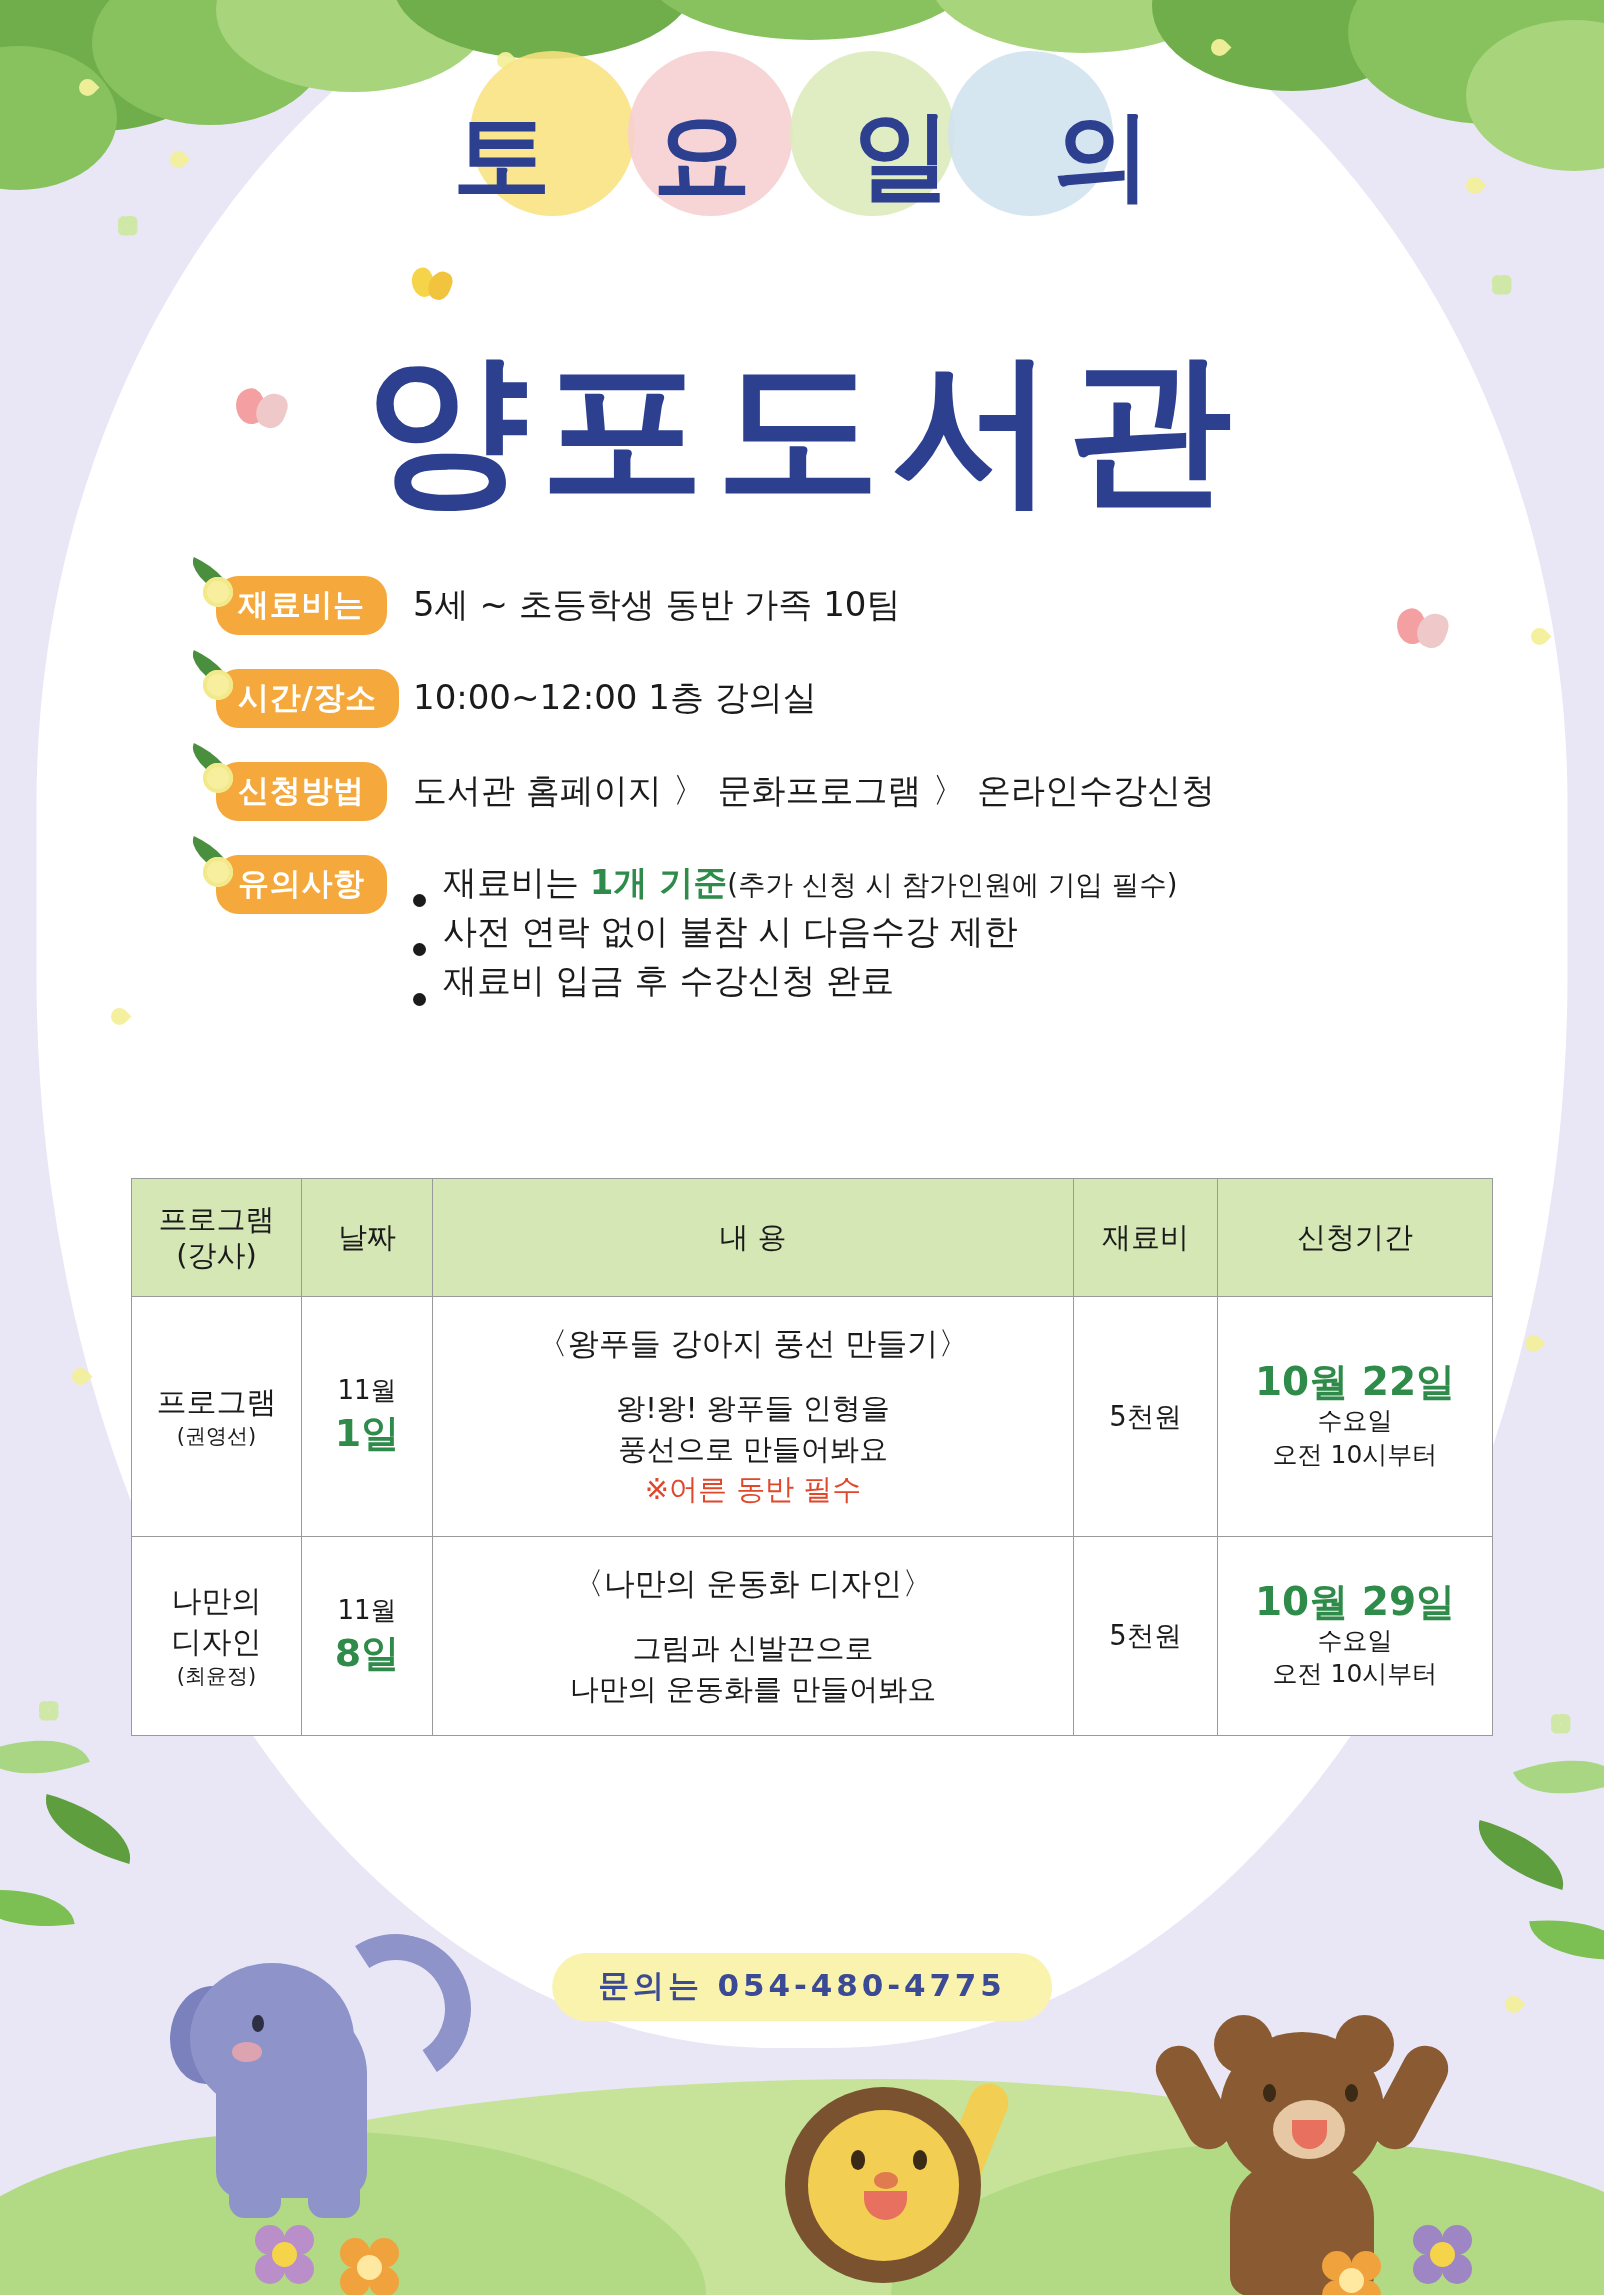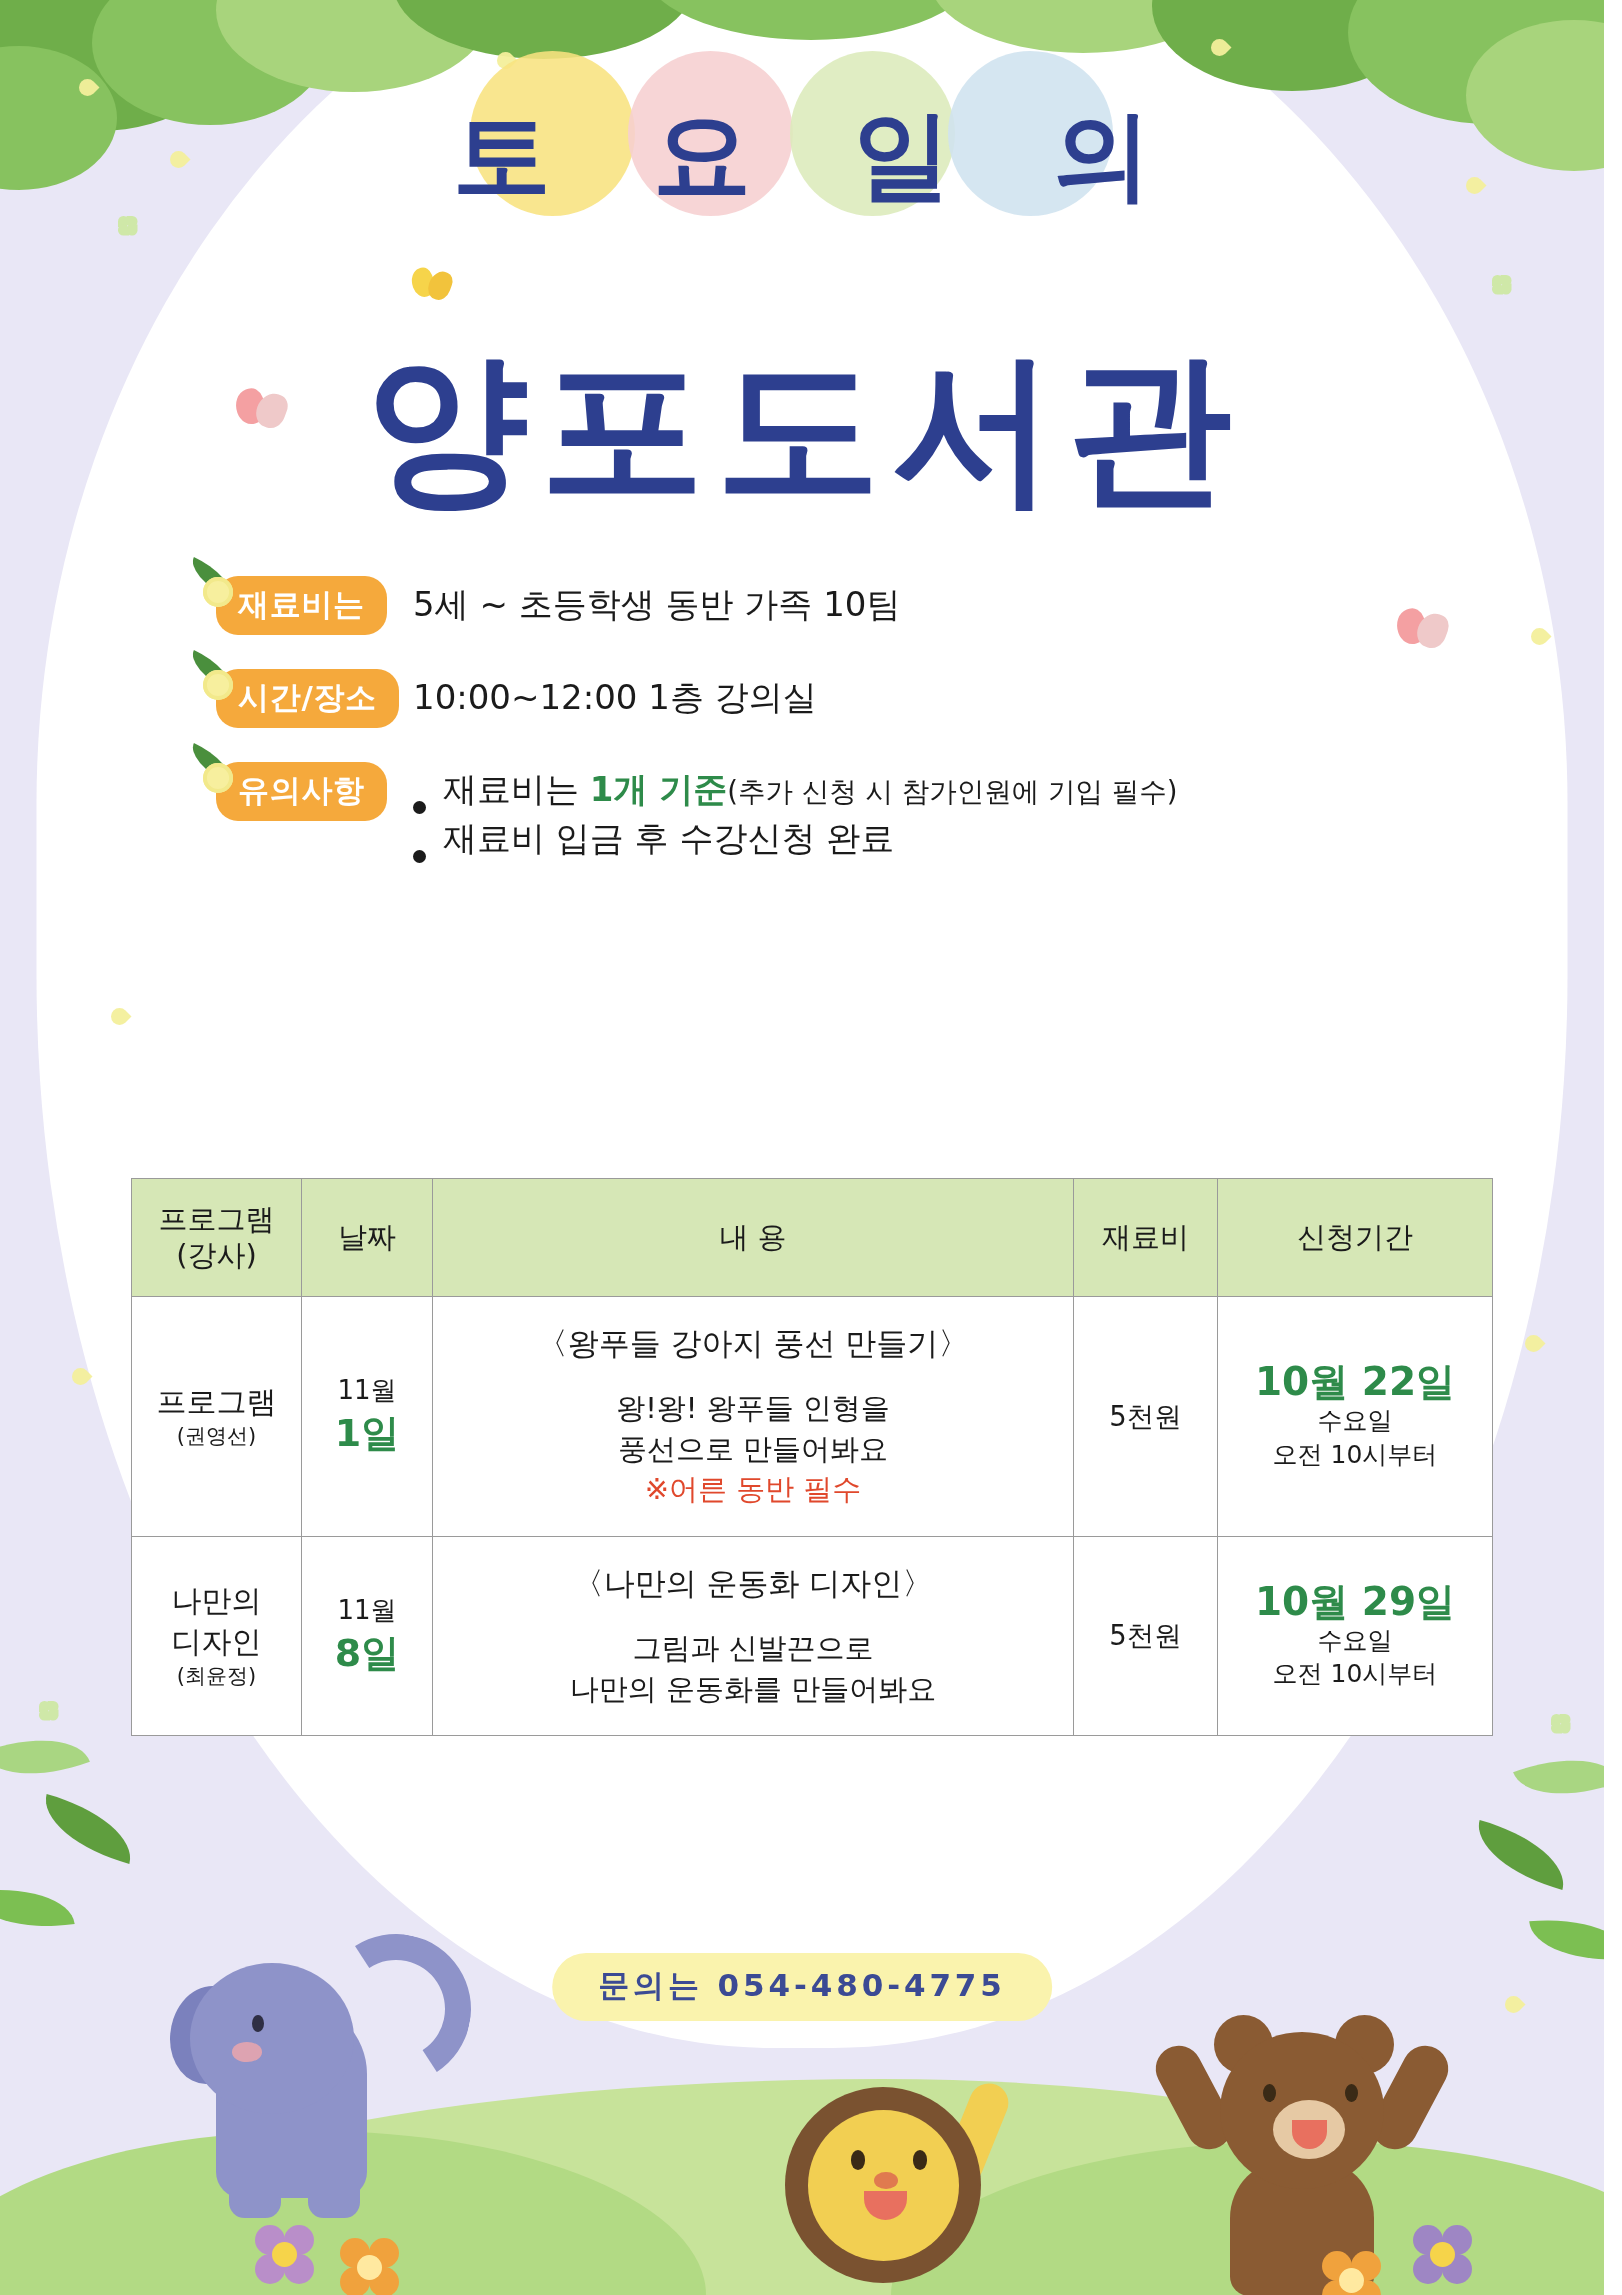--- a/index.html
+++ b/index.html
@@ -571,35 +571,49 @@
       <div class="tagbox">
         <div class="tag-leaf">
             <div class="lf"></div>
             <div class="fl"></div>
           </div>
         <span class="tag">시간/장소</span>
       </div>
       <div class="info-text">10:00~12:00  1층 강의실</div>
     </div>
 
+    <div class="info-row">
+      <div class="tagbox">
+        <div class="tag-leaf">
+            <div class="lf"></div>
+            <div class="fl"></div>
+          </div>
+        <span class="tag">신청방법</span>
+      </div>
+      <div class="info-text">도서관 홈페이지 〉 문화프로그램 〉 온라인수강신청</div>
+    </div>
 
     <div class="info-row">
       <div class="tagbox">
         <div class="tag-leaf">
             <div class="lf"></div>
             <div class="fl"></div>
           </div>
         <span class="tag">유의사항</span>
       </div>
       <div class="notice-list">
         <div class="notice-item">
           <span class="bullet"></span>
           <span>
             <span>재료비는 </span><span class="green-em">1개 기준</span><span class="small-paren">(추가 신청 시 참가인원에 기입 필수)</span>
           </span>
+        </div>
+        <div class="notice-item">
+          <span class="bullet"></span>
+          <span>사전 연락 없이 불참 시 다음수강 제한</span>
         </div>
         <div class="notice-item">
           <span class="bullet"></span>
           <span>재료비 입금 후 수강신청 완료</span>
         </div>
       </div>
     </div>
 
   </div>
 

